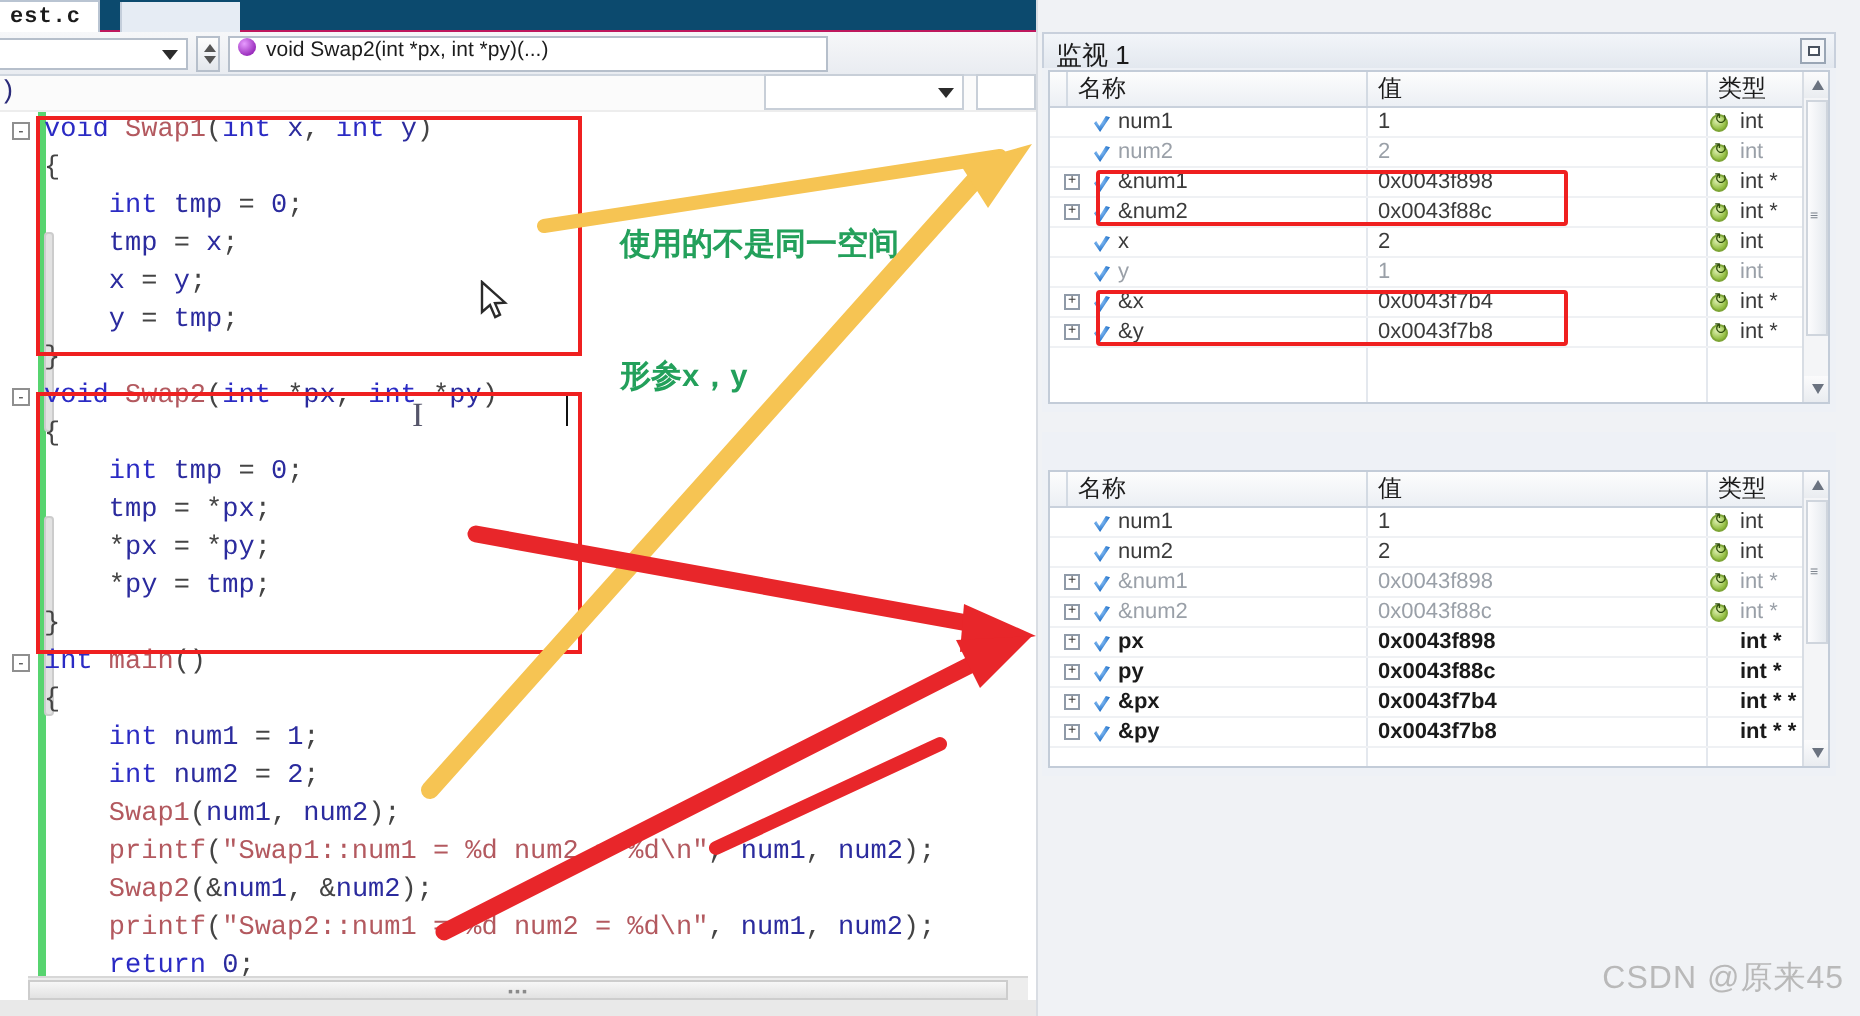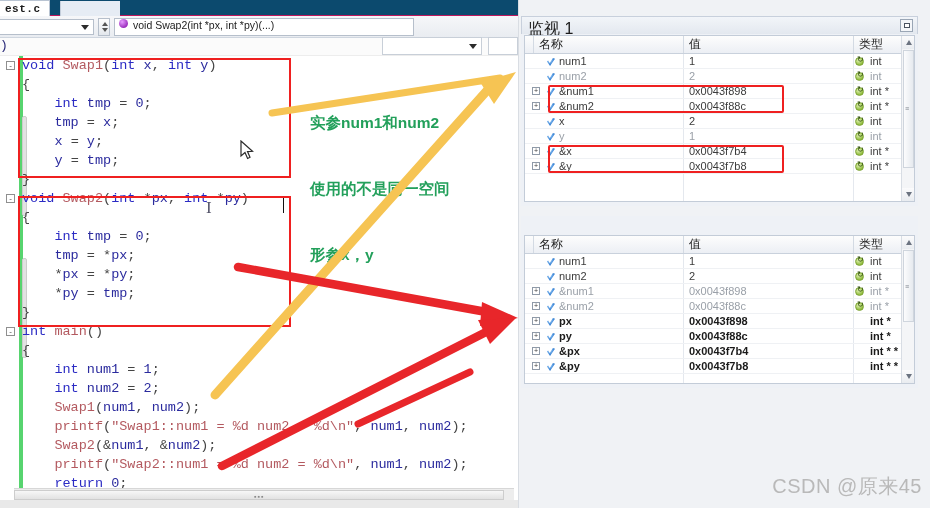--- a/index.html
+++ b/index.html
@@ -191,21 +191,21 @@
 
   
   .watch-panel { position: absolute; background: #eef1f6; }
   .watch-title {
     position: absolute; left: 0; top: 0; right: 0; height: 18px;
     background: linear-gradient(#f2f5f9,#e3e8ef);
     border: 1px solid #c8d0dc; border-bottom: none;
   }
   .watch-title .label {
     position: absolute; left: 6px; top: 2px;
-    font-size: 16px; color: #1b1b1b;
+    font-size: 13px; color: #1b1b1b;
     font-family: "Liberation Sans", sans-serif;
   }
   .watch-title .winbtn {
     position: absolute; right: 4px; top: 2px; width: 13px; height: 13px;
     background: #f4f6f9; border: 1px solid #9aa6b5;
     display: flex; align-items: center; justify-content: center;
   }
   .watch-title .winbtn i {
     display: block; width: 6px; height: 5px;
     border: 1px solid #4a5360; background: #ffffff;
@@ -331,21 +331,21 @@
   
   .arrows {
     position: absolute; left: 0; top: 0; width: 930px; height: 508px;
     pointer-events: none;
   }
 
   
   .watermark {
     position: absolute; right: 8px; bottom: 8px;
     font-family: "Liberation Sans", sans-serif;
-    font-size: 20px; color: #b9b9b9; font-weight: normal;
+    font-size: 16px; color: #b9b9b9; font-weight: normal;
     letter-spacing: 0.5px;
   }
   .page-seam {
     position: absolute; left: 518px; top: 0; width: 1px; height: 508px;
     background: #d9dde3;
   }
   .right-bg {
     position: absolute; left: 519px; top: 0; width: 411px; height: 508px;
     background: #f0f2f5;
   }
@@ -585,21 +585,20 @@
         <div class="vthumb" style="top:14px; height:72px;"></div>
         <div class="vgrip" style="top:48px;">≡</div>
         <div class="arrow dn">
             <span class="tri"></span>
           </div>
       </div>
     </div>
   </div>
 
   <div class="annot" style="left:310px; top:68px;">
-    <div>实参num1和num2</div>
     <div>使用的不是同一空间</div>
     <div>形参x，y</div>
   </div>
 
   <svg class="arrows" viewBox="0 0 930 508">
 
     <path d="M272,113 L500,78" stroke="#f6c453" stroke-width="7" fill="none" stroke-linecap="round"></path>
 
     <path d="M215,395 L492,85" stroke="#f6c453" stroke-width="9" fill="none" stroke-linecap="round"></path>
     <polygon points="516,72 480,82 494,104" fill="#f6c453"></polygon>

